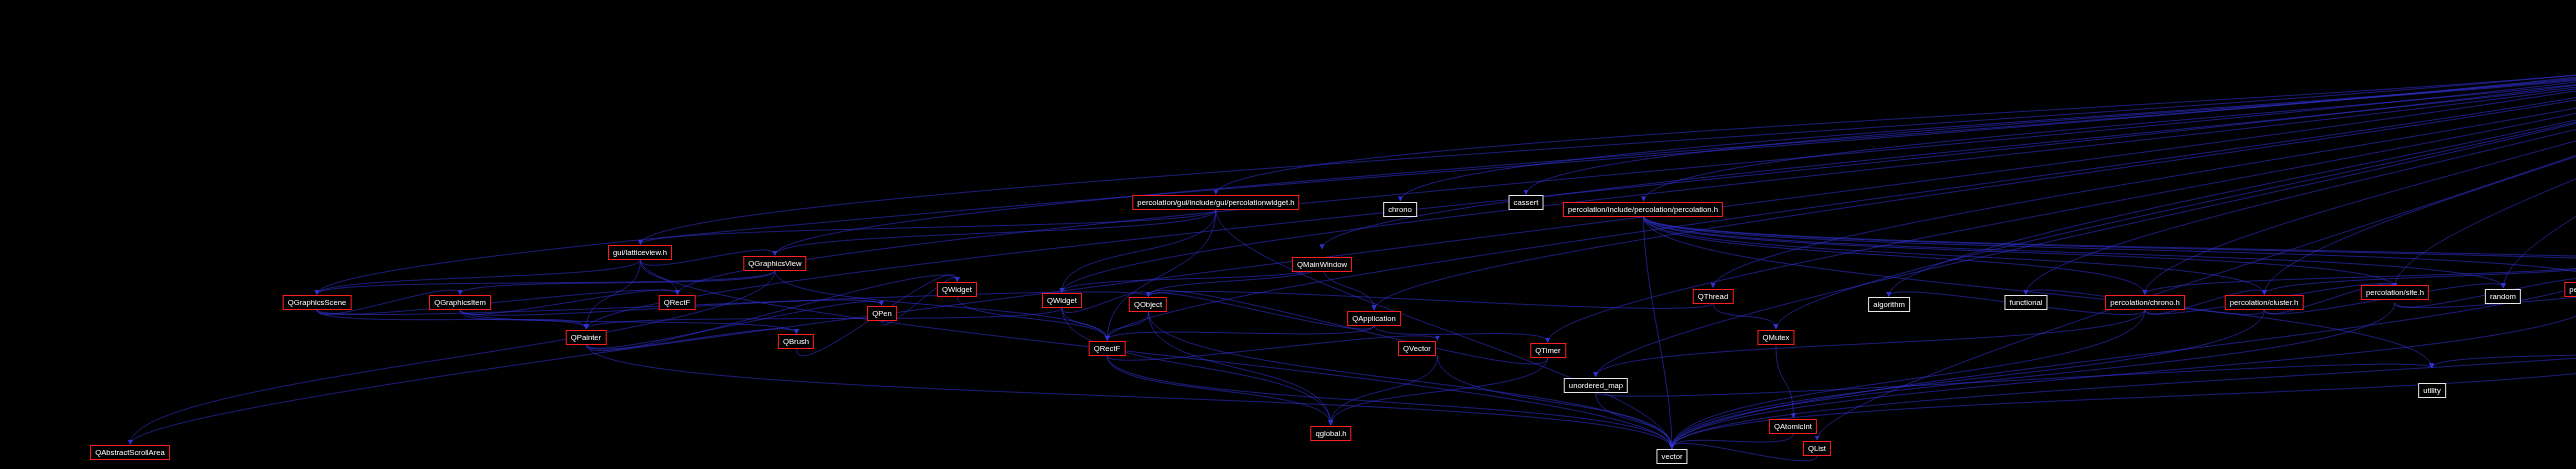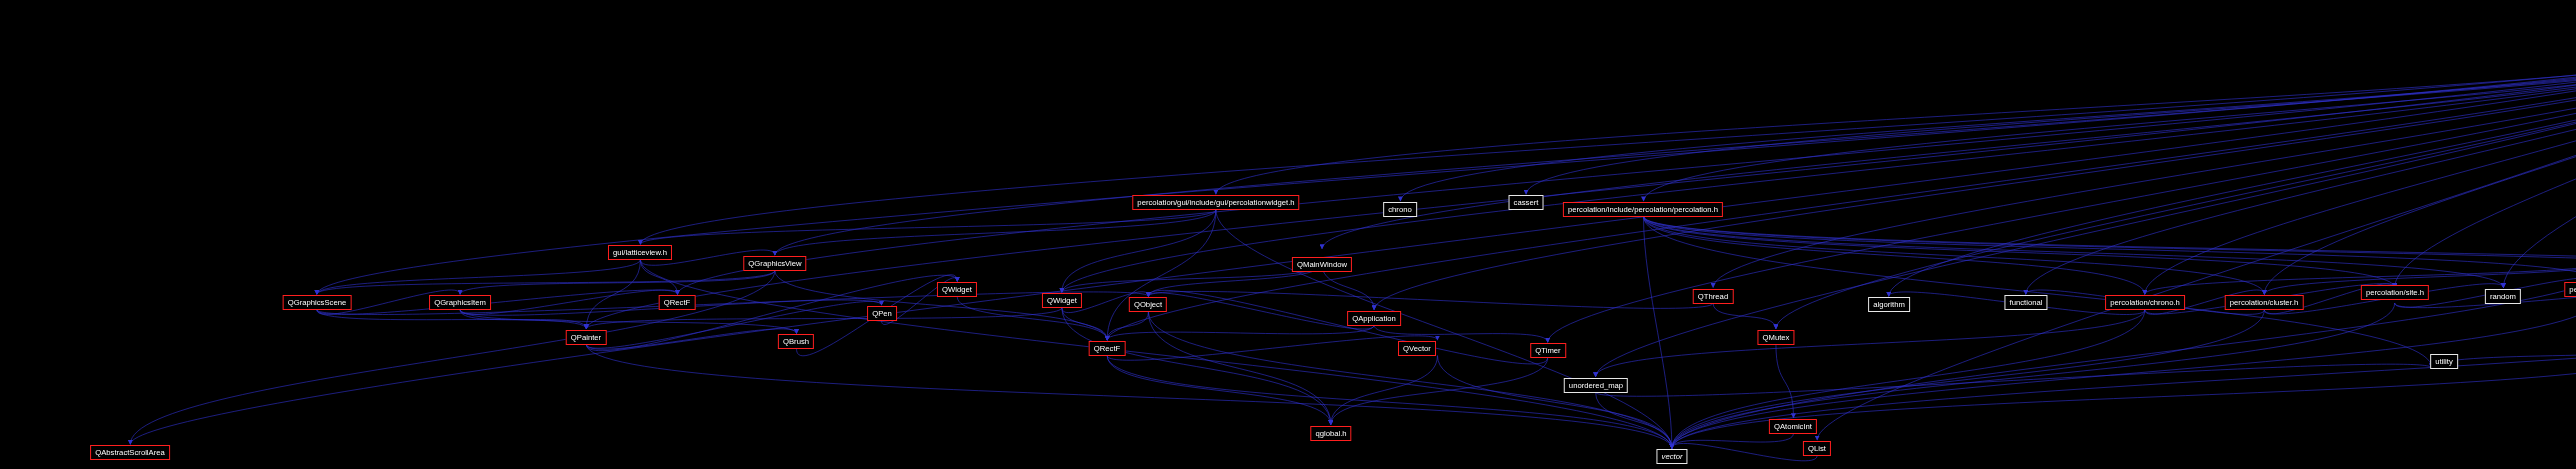--- a/index.html
+++ b/index.html
@@ -205,20 +205,20 @@
       <div class="node truncated" style="left: 1713px; top: 289px;">QThread</div>
       <div class="node truncated" style="left: 1776px; top: 330px;">QMutex</div>
       <div class="node truncated" style="left: 1793px; top: 419px;">QAtomicInt</div>
       <div class="node normal" style="left: 1889px; top: 297px;">algorithm</div>
       <div class="node normal" style="left: 2026px; top: 295px;">functional</div>
       <div class="node truncated" style="left: 2145px; top: 295px;">percolation/chrono.h</div>
       <div class="node truncated" style="left: 2264px; top: 295px;">percolation/cluster.h</div>
       <div class="node truncated" style="left: 2395px; top: 285px;">percolation/site.h</div>
       <div class="node normal" style="left: 2503px; top: 289px;">random</div>
       <div class="node truncated" style="left: 2601px; top: 282px;">percolation/bond.h</div>
-      <div class="node normal" style="left: 2432px; top: 354px; margin-left: 12px;">utility</div>
-      <div class="node normal" style="left: 1672px; top: 449px; font-style: italic;">vector</div>
+      <div class="node normal" style="left: 2432px; top: 383px;">utility</div>
+      <div class="node normal" style="left: 1672px; top: 449px;">vector</div>
       <div class="node truncated" style="left: 1817px; top: 441px;">QList</div>
       <div class="node truncated" style="left: 130px; top: 445px;">QAbstractScrollArea</div>
       <div class="node truncated" style="left: 677px; top: 295px;">QRectF</div>
     </div>
 </div>
 
 
 </body></html>

